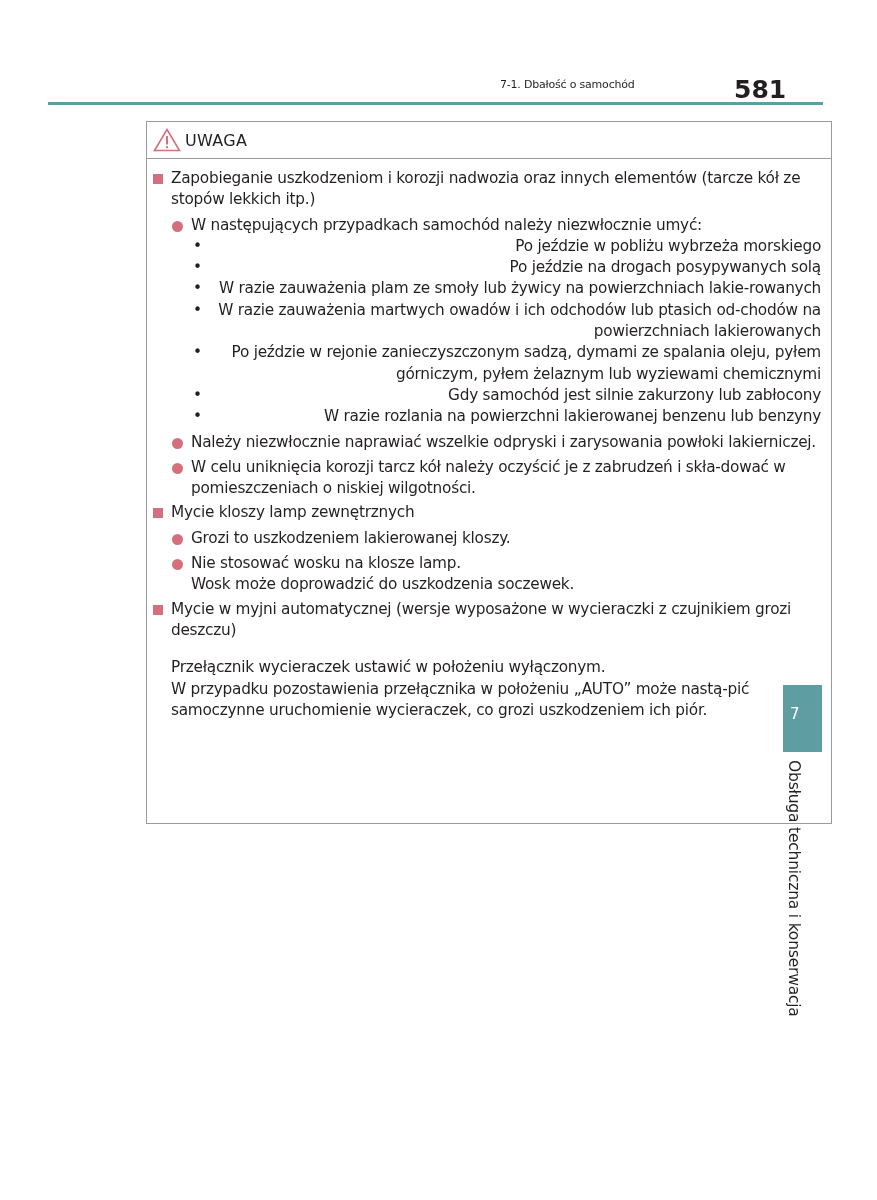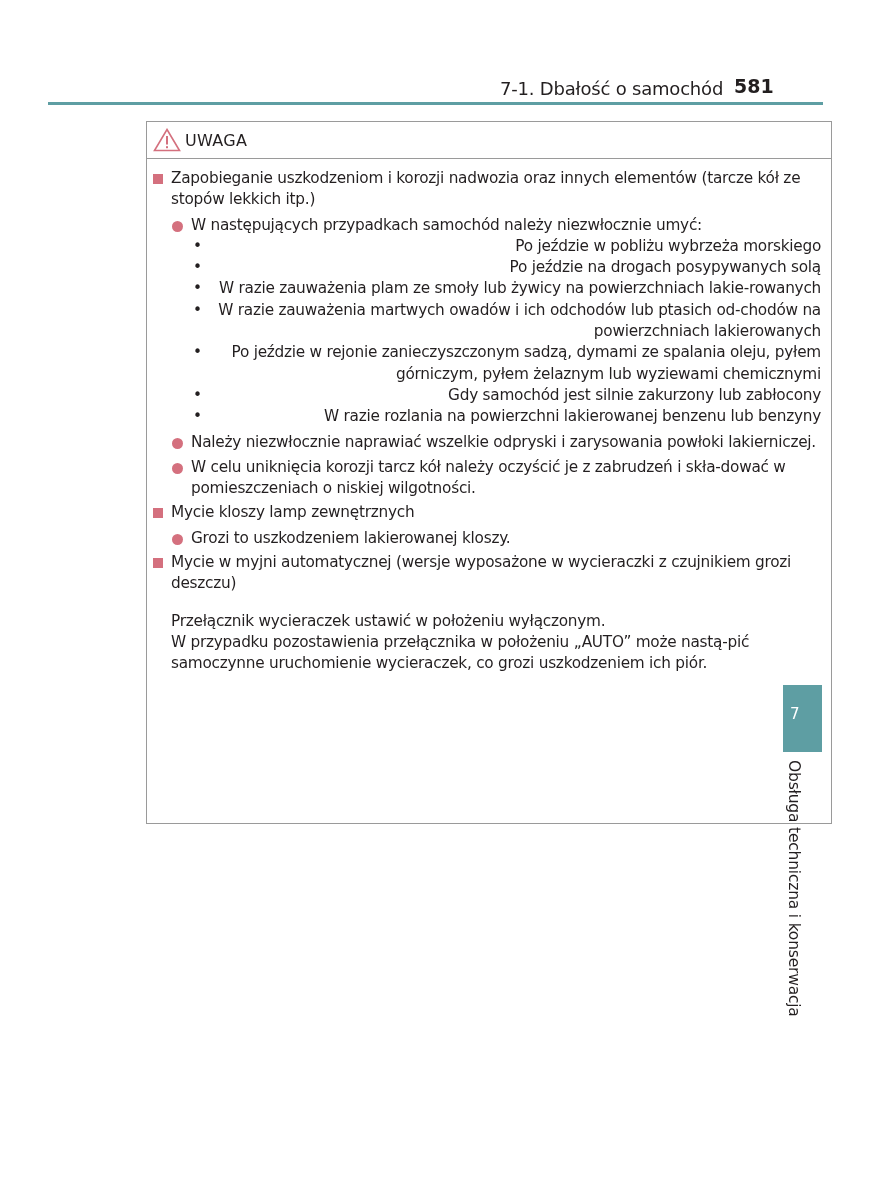--- a/index.html
+++ b/index.html
@@ -3,26 +3,26 @@
 <meta charset="utf-8">
 <style>
   html, body { margin: 0; padding: 0; }
   body {
     width: 877px; height: 1200px; position: relative; overflow: hidden;
     background: #ffffff; color: #231f20;
     font-family: "DejaVu Sans", "Liberation Sans", sans-serif;
   }
   .header-title {
     position: absolute; left: 500px; top: 78px; width: 200px;
-    font-size: 18px; letter-spacing: -0.2px; color: #231f20;
+    font-size: 11px; letter-spacing: -0.2px; color: #231f20;
     white-space: nowrap;
   }
   .page-num {
     position: absolute; left: 734px; top: 75px;
-    font-size: 19px; font-weight: bold; color: #231f20; text-align: center;
+    font-size: 25px; font-weight: bold; color: #231f20; text-align: center;
   }
   .header-rule {
     position: absolute; left: 48px; top: 102px; width: 775px; height: 3px;
     background: #5e9ea3;
   }
   .warn-box {
     position: absolute; left: 146px; top: 121px; width: 686px; height: 703px;
     border: 1px solid #9a9a9a; box-sizing: border-box;
   }
   .warn-head {
@@ -104,20 +104,25 @@
       </div>
     </div>
 
     <div class="sec" style="margin-top:3px">
       <span class="sq"></span>
       <div class="sec-title">Mycie kloszy lamp zewnętrznych</div>
       <div class="dot-item">
         <span class="dot"></span>
         <div>Grozi to uszkodzeniem lakierowanej kloszy.</div>
       </div>
+      <div class="dot-item">
+        <span class="dot"></span>
+        <div>Nie stosować wosku na klosze lamp.</div>
+        <div>Wosk może doprowadzić do uszkodzenia soczewek.</div>
+      </div>
     </div>
 
     <div class="sec" style="margin-top:3px">
       <span class="sq"></span>
       <div class="sec-title"><b>Mycie w myjni automatycznej (wersje wyposażone w wycieraczki z czujnikiem grozi deszczu)</b></div>
       <div class="plain">Przełącznik wycieraczek ustawić w położeniu wyłączonym.</div>
       <div>W przypadku pozostawienia przełącznika w położeniu „AUTO” może nastą-pić samoczynne uruchomienie wycieraczek, co grozi uszkodzeniem ich piór.</div>
     </div>
   </div>
 </div>

